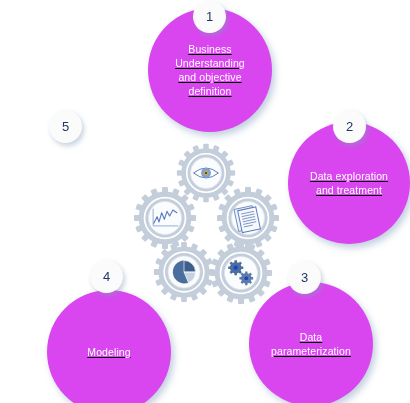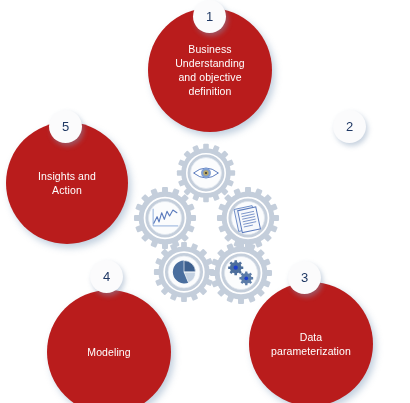--- a/index.html
+++ b/index.html
@@ -13,25 +13,26 @@
     height: 403px;
     background: #ffffff;
     overflow: hidden;
     font-family: "Liberation Sans", sans-serif;
   }
 
   
   .step {
     position: absolute;
     border-radius: 50%;
-    background: #b91c1c;
+    background: #d946ef;
     box-shadow: 3px 4px 7px rgba(120,150,185,0.45);
     display: flex;
     align-items: center;
     justify-content: center;
+    text-decoration: underline;
   }
   .step-label {
     color: #ffffff;
     text-align: center;
     font-size: 10.5px;
     line-height: 14px;
     letter-spacing: 0.1px;
     padding: 0 10px;
     white-space: pre-line;
     font-weight: 400;
@@ -77,43 +78,43 @@
   <div class="step" style="left:148px; top:8px; width:124px; height:124px;">
     <div class="step-label">Business
 Understanding
 and objective
 definition</div>
   </div>
   <div class="badge" style="left:193px; top:0px;">
     <span>1</span>
   </div>
 
+  <div class="step" style="left:288px; top:122px; width:122px; height:122px;">
+    <div class="step-label">Data exploration
+and treatment</div>
+  </div>
   <div class="badge" style="left:333px; top:110px;">
     <span>2</span>
   </div>
 
   <div class="step" style="left:249px; top:282px; width:124px; height:124px;">
     <div class="step-label">Data
 parameterization</div>
   </div>
   <div class="badge" style="left:288px; top:261px;">
     <span>3</span>
   </div>
 
   <div class="step" style="left:47px; top:290px; width:124px; height:124px;">
     <div class="step-label">Modeling</div>
   </div>
   <div class="badge" style="left:90px; top:260px;">
     <span>4</span>
   </div>
 
-  <div class="step" style="left:6px; top:122px; width:122px; height:122px;">
-    <div class="step-label">Insights and
-Action</div>
-  </div>
   <div class="badge" style="left:49px; top:110px;">
     <span>5</span>
   </div>
 
   <div id="gear-cluster">
 
     <div class="gear-wrap" style="left:43px; top:0px;">
       <svg width="62" height="62" viewBox="0 0 100 100">
         <g fill="#c4cedb">
           <circle cx="50" cy="50" r="40"></circle>

